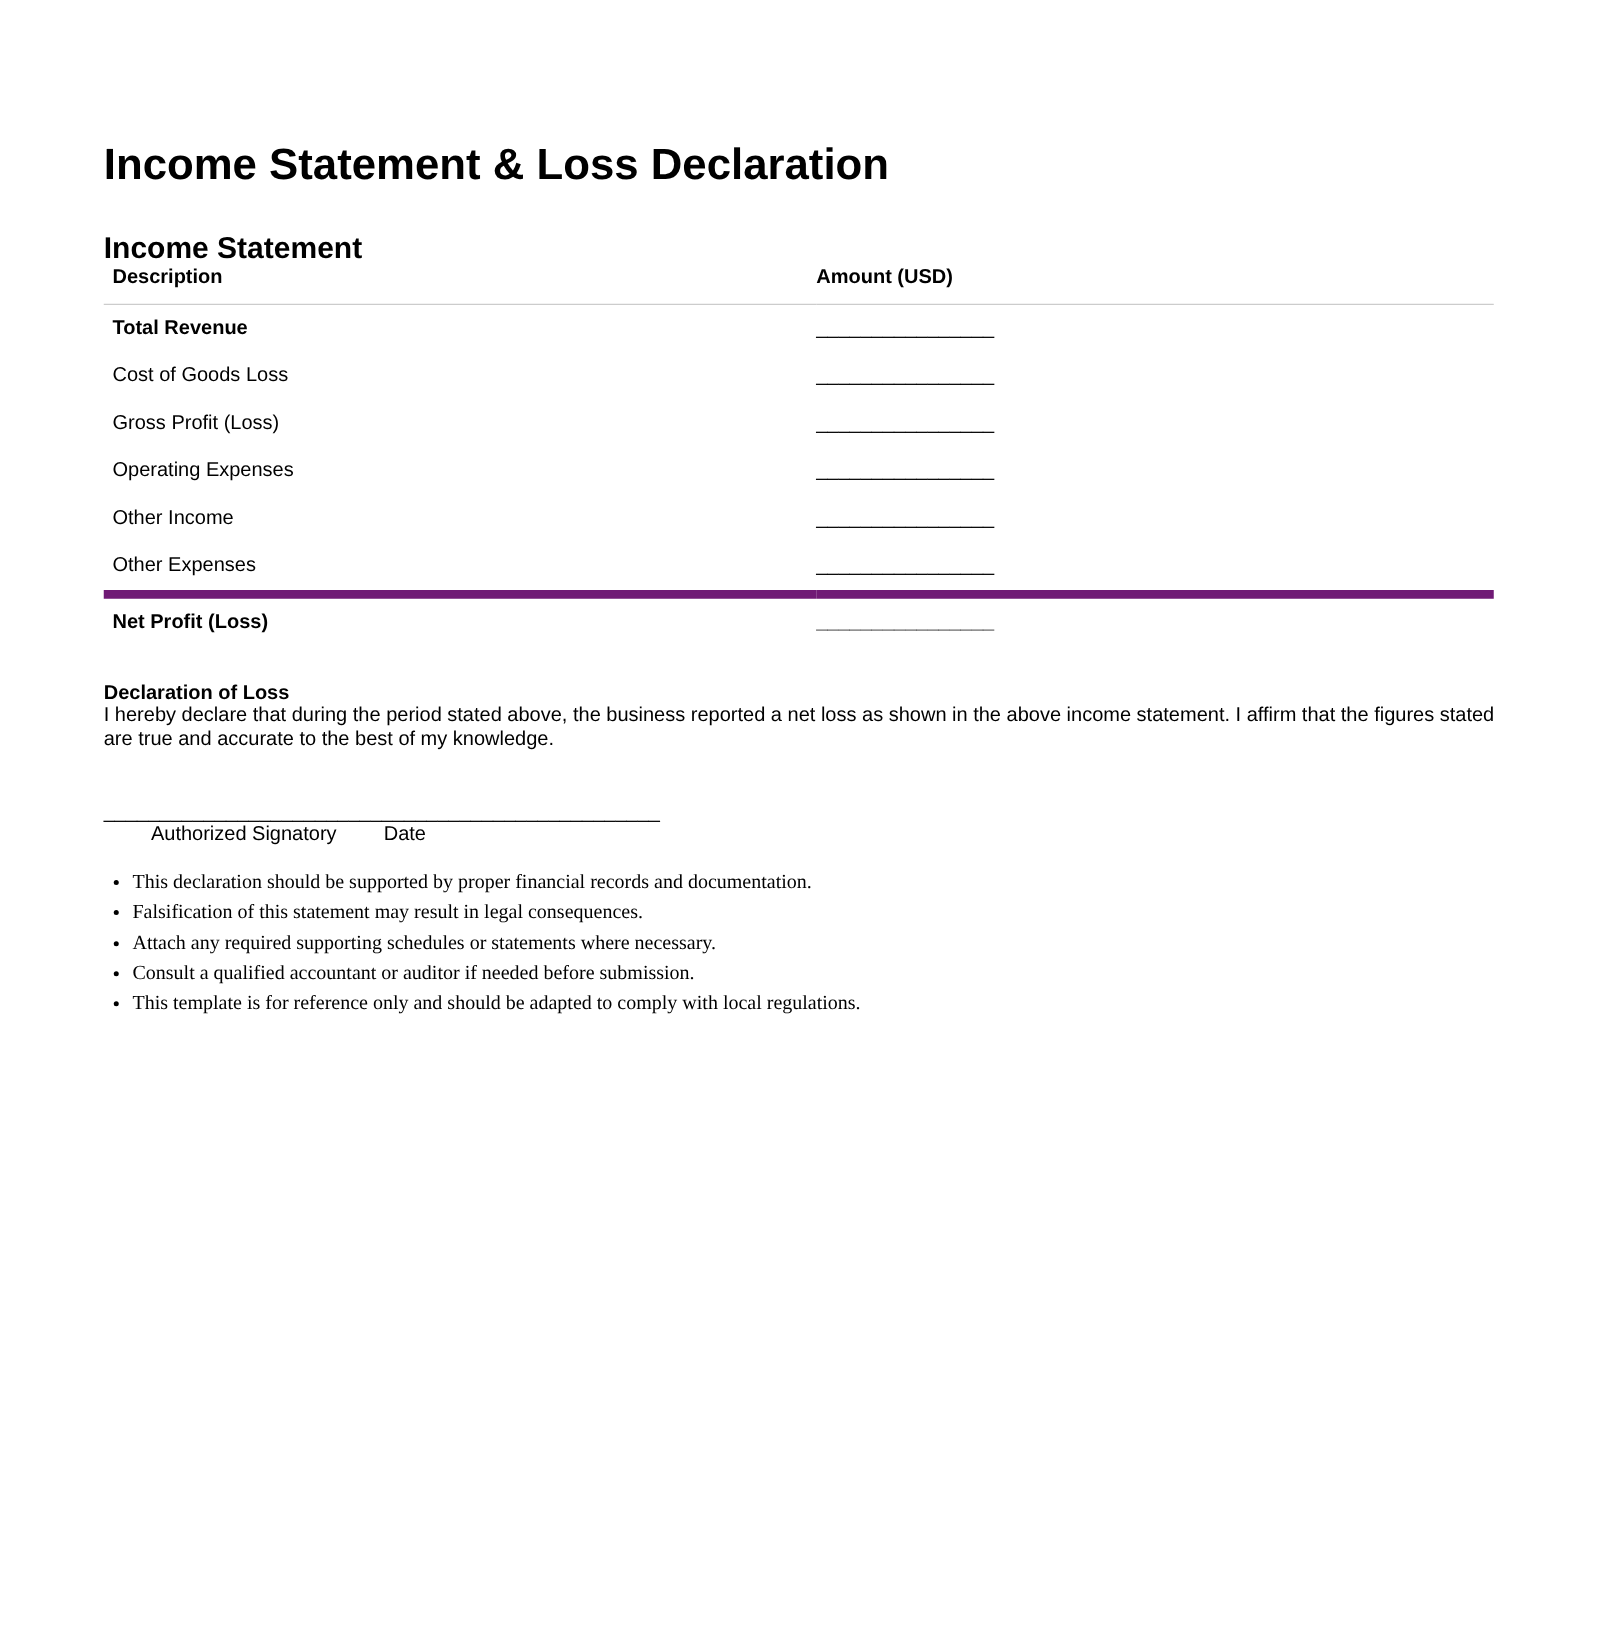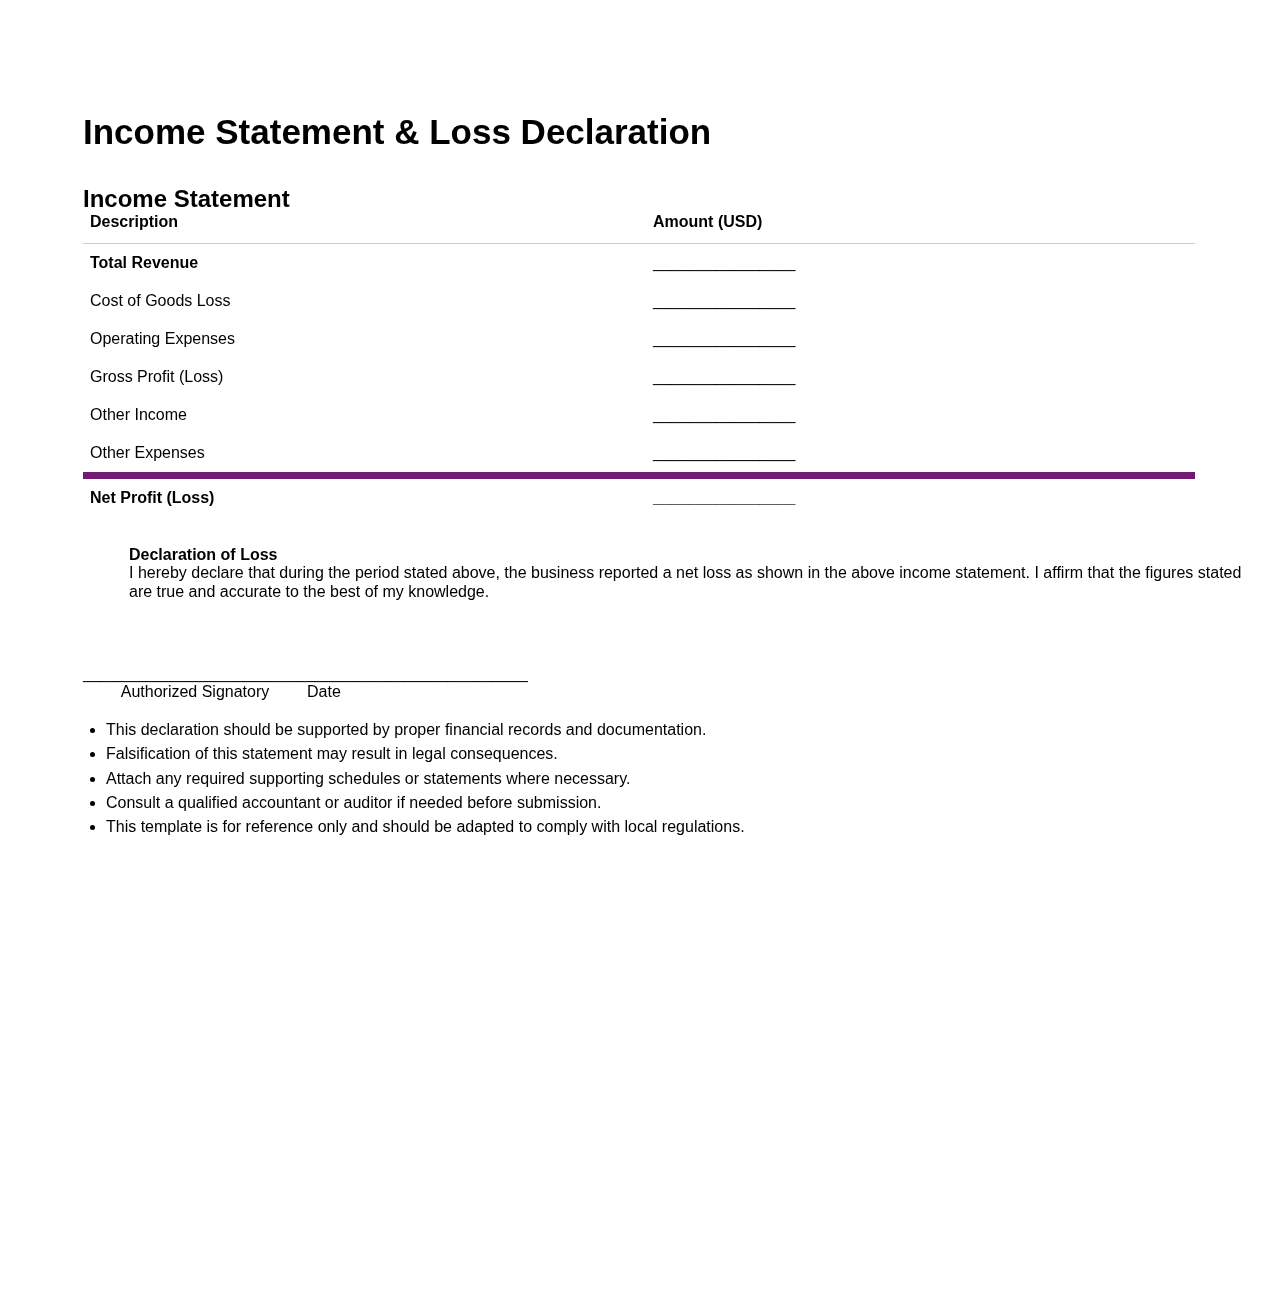--- a/index.html
+++ b/index.html
@@ -58,45 +58,45 @@
   table.statement tr.total-row td {
     border-top: 7px solid #701a75;
     padding-bottom: 12px;
     font-weight: bold;
   }
   .bold { font-weight: bold; }
   .decl {
     margin-top: 27px;
     line-height: 1.15;
     width: 1130px;
-    margin-left: 46px;
   }
   .decl .decl-heading { font-weight: bold; }
   .signature {
-    margin-top: 64px;
+    margin-top: 40px;
     line-height: 1.15;
   }
   .sig-labels .sig-label {
     display: inline-block;
     width: 224px;
     text-align: center;
   }
   h3.notes-heading {
     font-size: 19px;
     line-height: 1.15;
     font-weight: bold;
     margin: 48px 0 0 0;
   }
   ul.notes-list {
     margin: 19px 0 0 0;
     padding-left: 23px;
   }
   ul.notes-list li {
     margin-bottom: 6px;
     line-height: 1.15;
+    font-family: Liberation Serif, serif;
   }
 </style>
 </head>
 <body>
 
 <div class="page">
 
   <h1 class="doc-title">Income Statement &amp; Loss Declaration</h1>
 
 
@@ -116,25 +116,25 @@
     <tbody>
       <tr>
         <td class="first bold">Total Revenue</td>
         <td>________________</td>
       </tr>
       <tr>
         <td class="first">Cost of Goods Loss</td>
         <td>________________</td>
       </tr>
       <tr>
-        <td class="first">Operating Expenses</td>
+        <td class="first">Gross Profit (Loss)</td>
         <td>________________</td>
       </tr>
       <tr>
-        <td class="first">Gross Profit (Loss)</td>
+        <td class="first">Operating Expenses</td>
         <td>________________</td>
       </tr>
       <tr>
         <td class="first">Other Income</td>
         <td>________________</td>
       </tr>
       <tr>
         <td class="first">Other Expenses</td>
         <td>________________</td>
       </tr>

